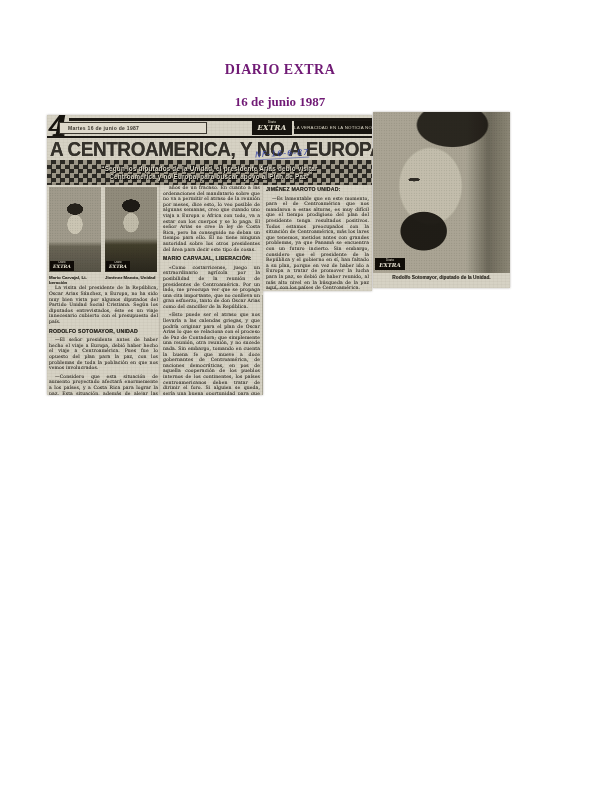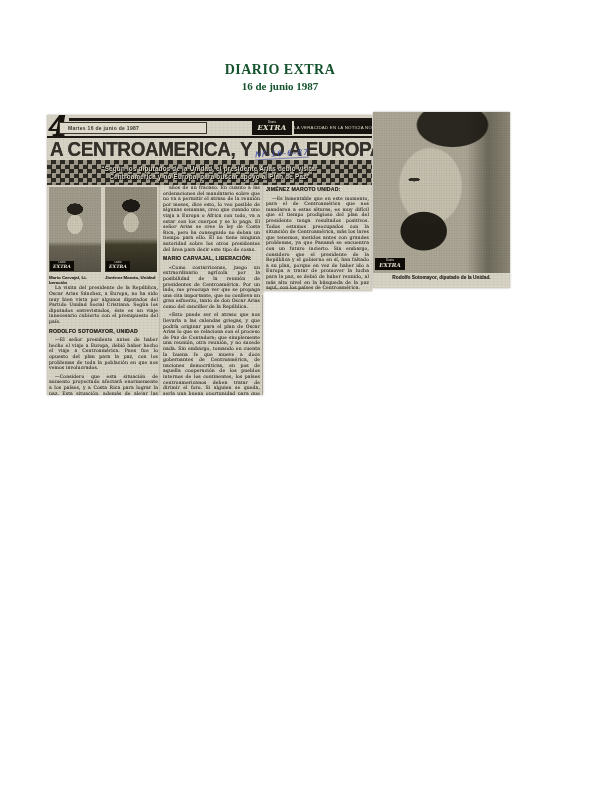--- a/index.html
+++ b/index.html
@@ -5,24 +5,24 @@
   html,body{margin:0;padding:0;}
   body{
     width:612px;height:792px;background:#ffffff;position:relative;overflow:hidden;
     font-family:"Liberation Serif", serif;
   }
   .page{position:absolute;left:0;top:0;width:612px;height:792px;}
 
   
   .doc-title{
     position:absolute;left:0;top:62px;width:560px;text-align:center;
-    font-family:"Liberation Serif", serif;font-weight:bold;color:#14532d;
+    font-family:"Liberation Serif", serif;font-weight:bold;color:#701a75;
   }
   .doc-title .t1{font-size:14px;letter-spacing:.5px;}
-  .doc-title .t2{font-size:11px;margin-top:2px;}
+  .doc-title .t2{font-size:13px;margin-top:16px;}
 
   
   .news{
     position:absolute;background:#d6d2c4;
     background-image:
       repeating-linear-gradient(0deg, rgba(120,114,100,.06) 0 1px, transparent 1px 3px),
       repeating-linear-gradient(90deg, rgba(120,114,100,.05) 0 1px, transparent 1px 4px);
     box-shadow:0 0 2px rgba(90,85,70,.45);
   }
   .clip-top{left:47px;top:115px;width:325px;height:70px;}

